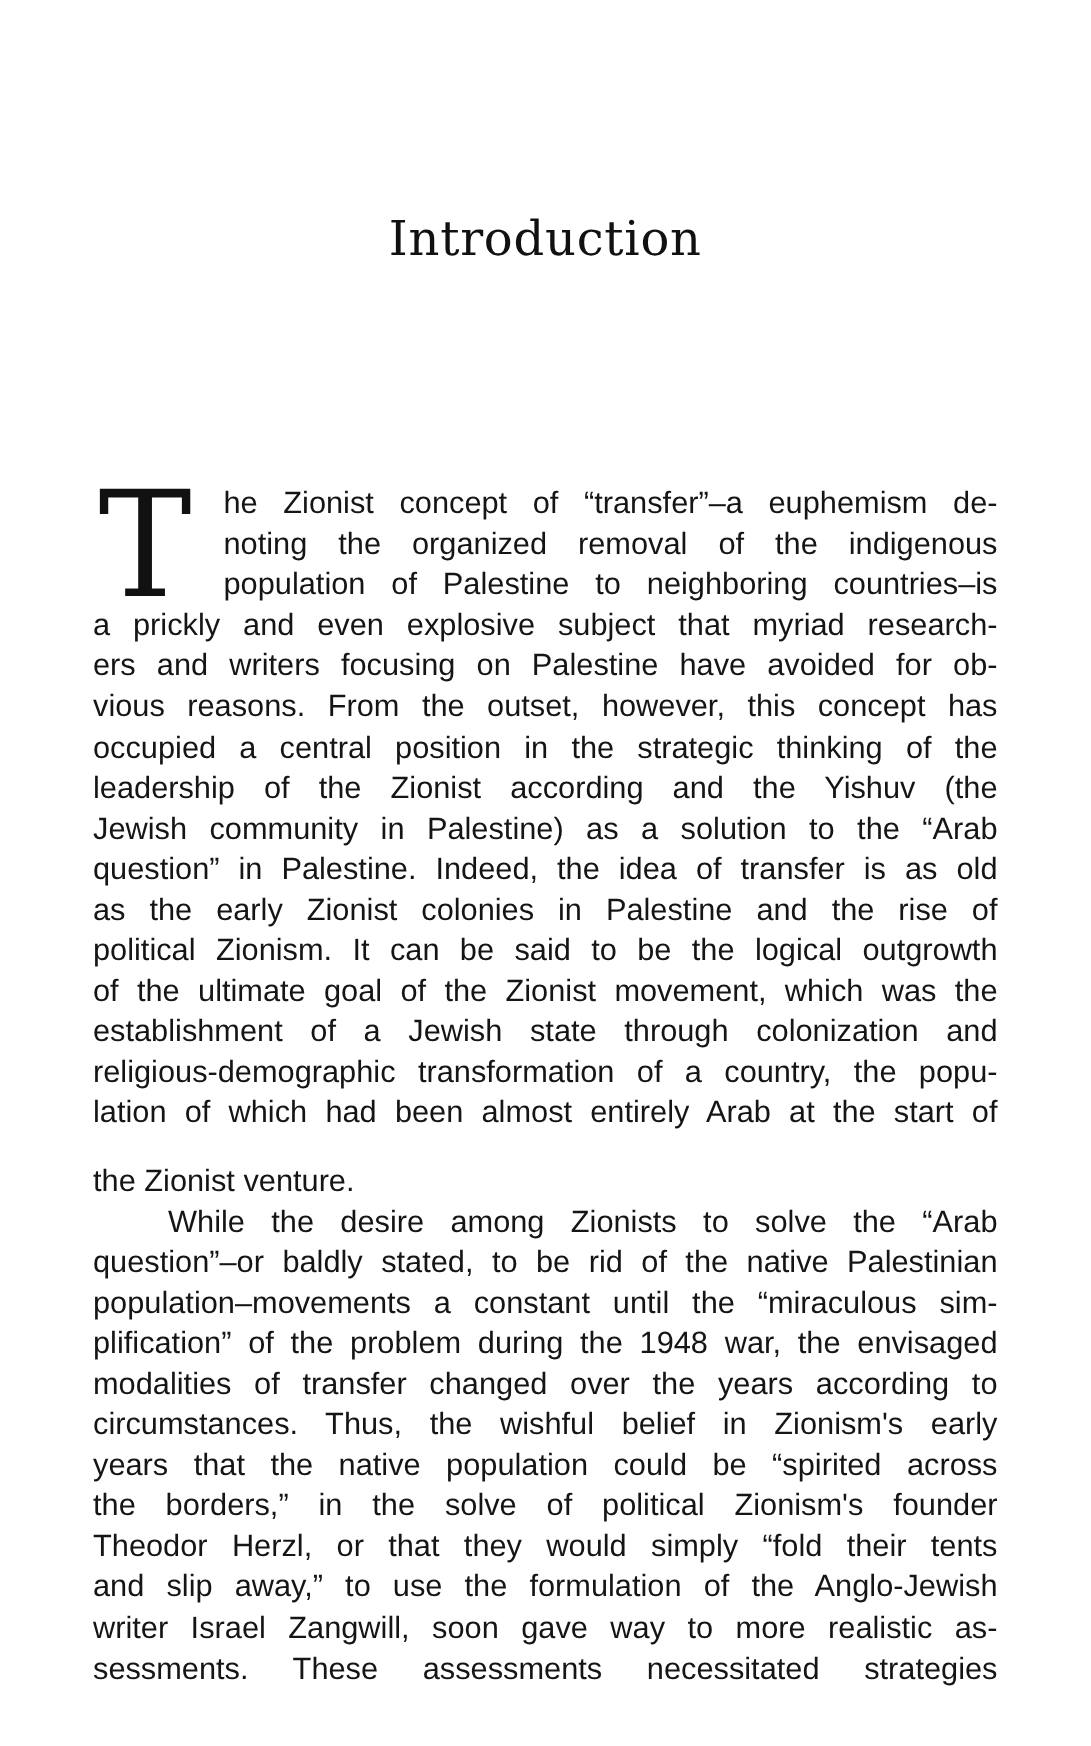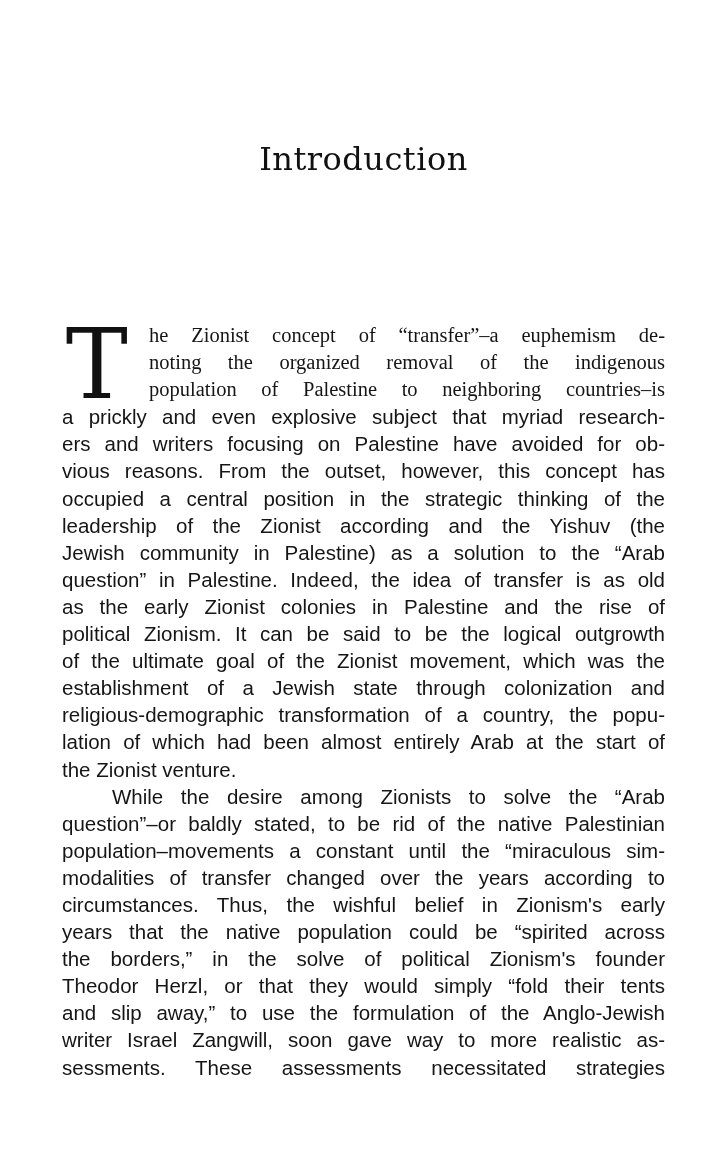--- a/index.html
+++ b/index.html
@@ -7,22 +7,22 @@
   .page { position:absolute; left:0; top:0; width:727px; height:1092px; }
   .title {
     position:absolute; left:0; width:727px; top:140px; text-align:center;
     font-family:"DejaVu Serif", serif; font-size:32px; letter-spacing:0.5px; color:#111;
   }
   .body-text {
     position:absolute; left:62px; width:603px; top:322px;
     font-family:"Liberation Sans", sans-serif; font-size:20.5px; line-height:27.1px; color:#151515;
   }
   .line { display:block; white-space:nowrap; text-align:justify; text-align-last:justify; height:27.1px; }
-  .line.last { text-align-last:left; }
-  .line.indent-drop { padding-left:87px;font-family:Liberation Serif, serif; }
+  .line.last { text-align-last:left;margin-top:18px; }
+  .line.indent-drop { padding-left:87px; }
   .line.para-indent { padding-left:50px; }
   .dropcap {
     position:absolute; left:2px; top:2px; font-family:"DejaVu Serif", serif;
     font-size:98px; line-height:80px; color:#111; transform:scaleX(0.95);
   }
 </style>
 </head>
 <body>
 
 <div class="page">
@@ -48,20 +48,21 @@
       <span class="line">establishment of a Jewish state through colonization and</span>
       <span class="line">religious-demographic transformation of a country, the popu-</span>
       <span class="line">lation of which had been almost entirely Arab at the start of</span>
       <span class="line last">the Zionist venture.</span>
     </div>
 
     <div>
       <span class="line para-indent">While the desire among Zionists to solve the “Arab</span>
       <span class="line">question”–or baldly stated, to be rid of the native Palestinian</span>
       <span class="line">population–movements a constant until the “miraculous sim-</span>
+      <span class="line">plification” of the problem during the 1948 war, the envisaged</span>
       <span class="line">modalities of transfer changed over the years according to</span>
       <span class="line">circumstances. Thus, the wishful belief in Zionism's early</span>
       <span class="line">years that the native population could be “spirited across</span>
       <span class="line">the borders,” in the solve of political Zionism's founder</span>
       <span class="line">Theodor Herzl, or that they would simply “fold their tents</span>
       <span class="line">and slip away,” to use the formulation of the Anglo-Jewish</span>
       <span class="line">writer Israel Zangwill, soon gave way to more realistic as-</span>
       <span class="line">sessments. These assessments necessitated strategies</span>
     </div>
   </div>

